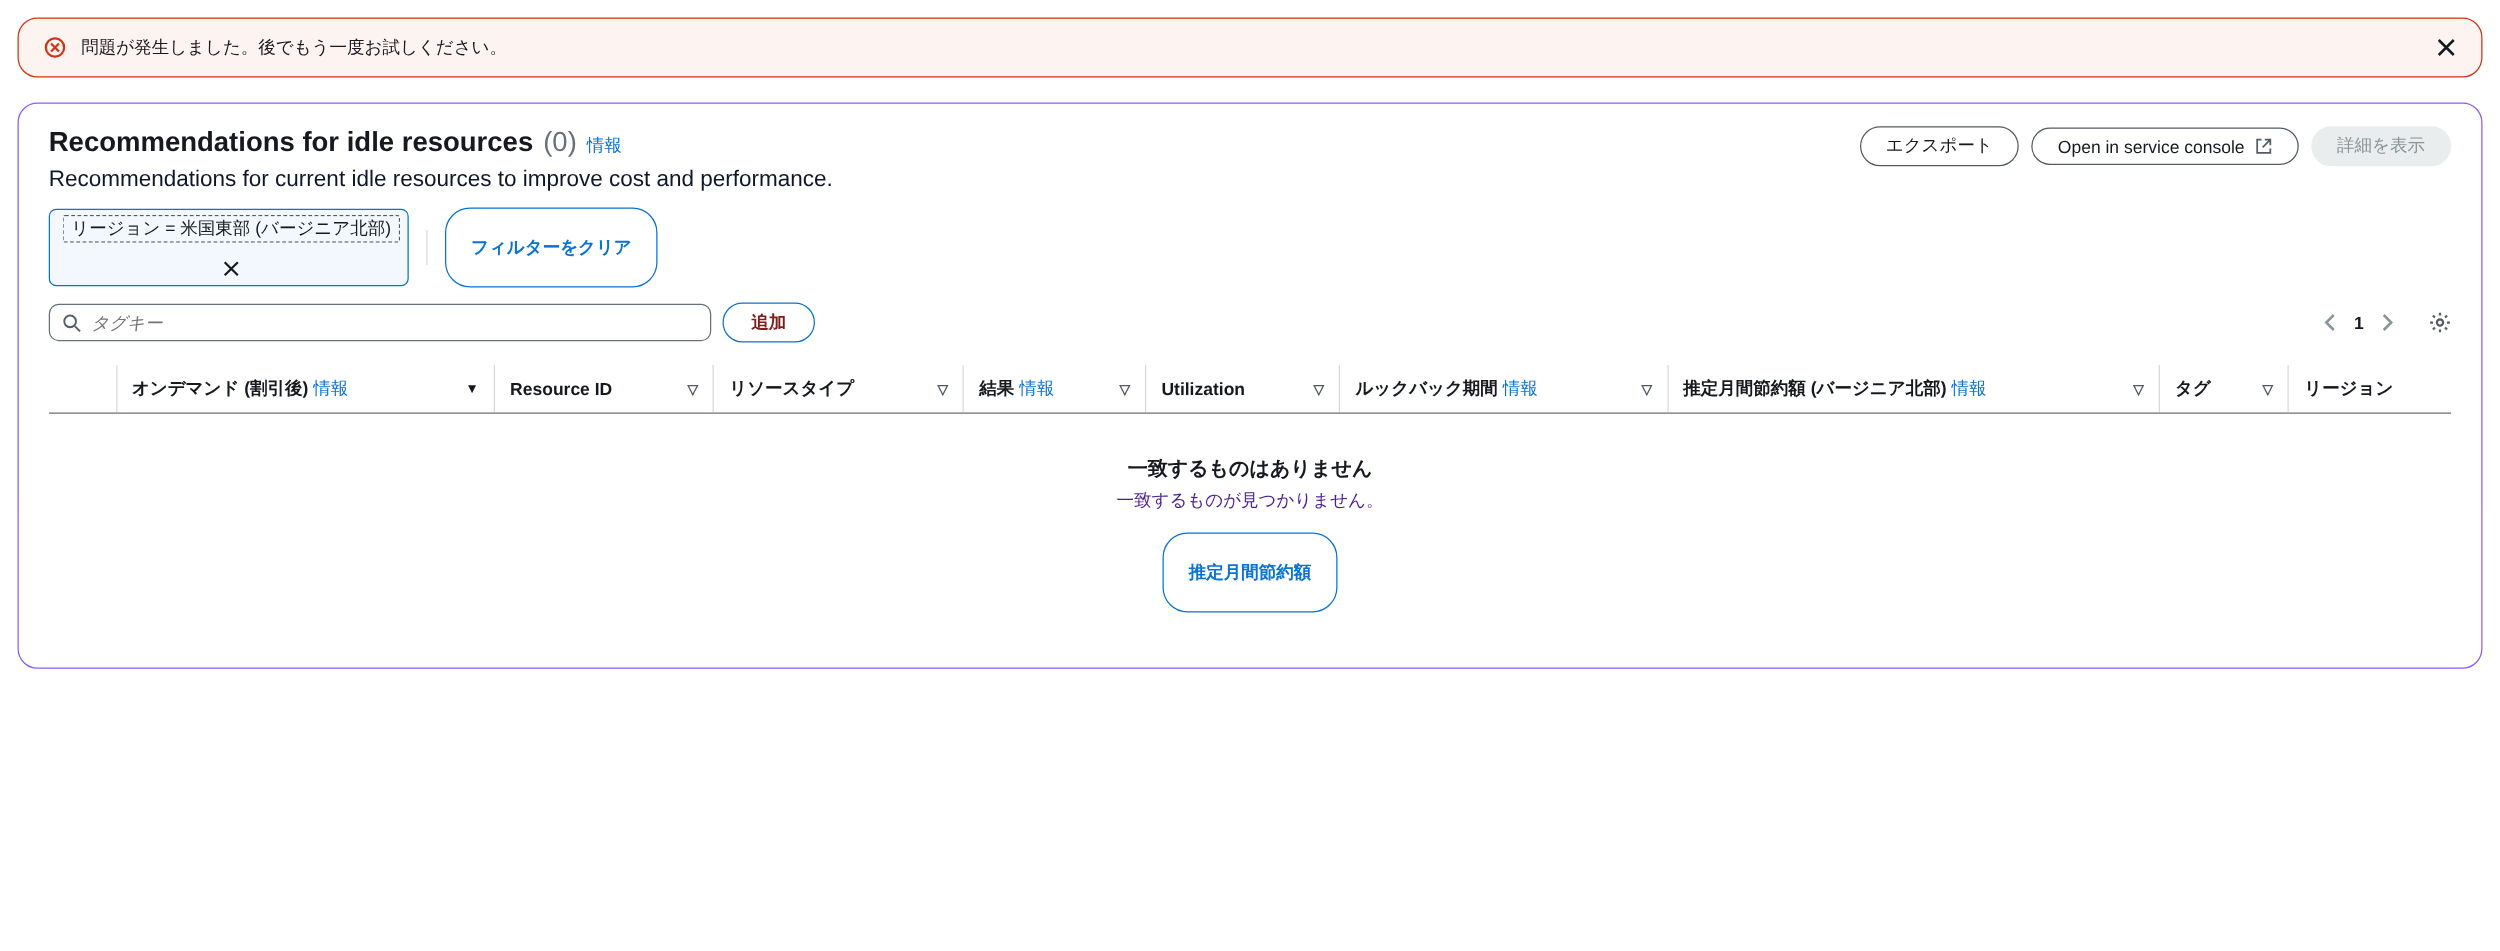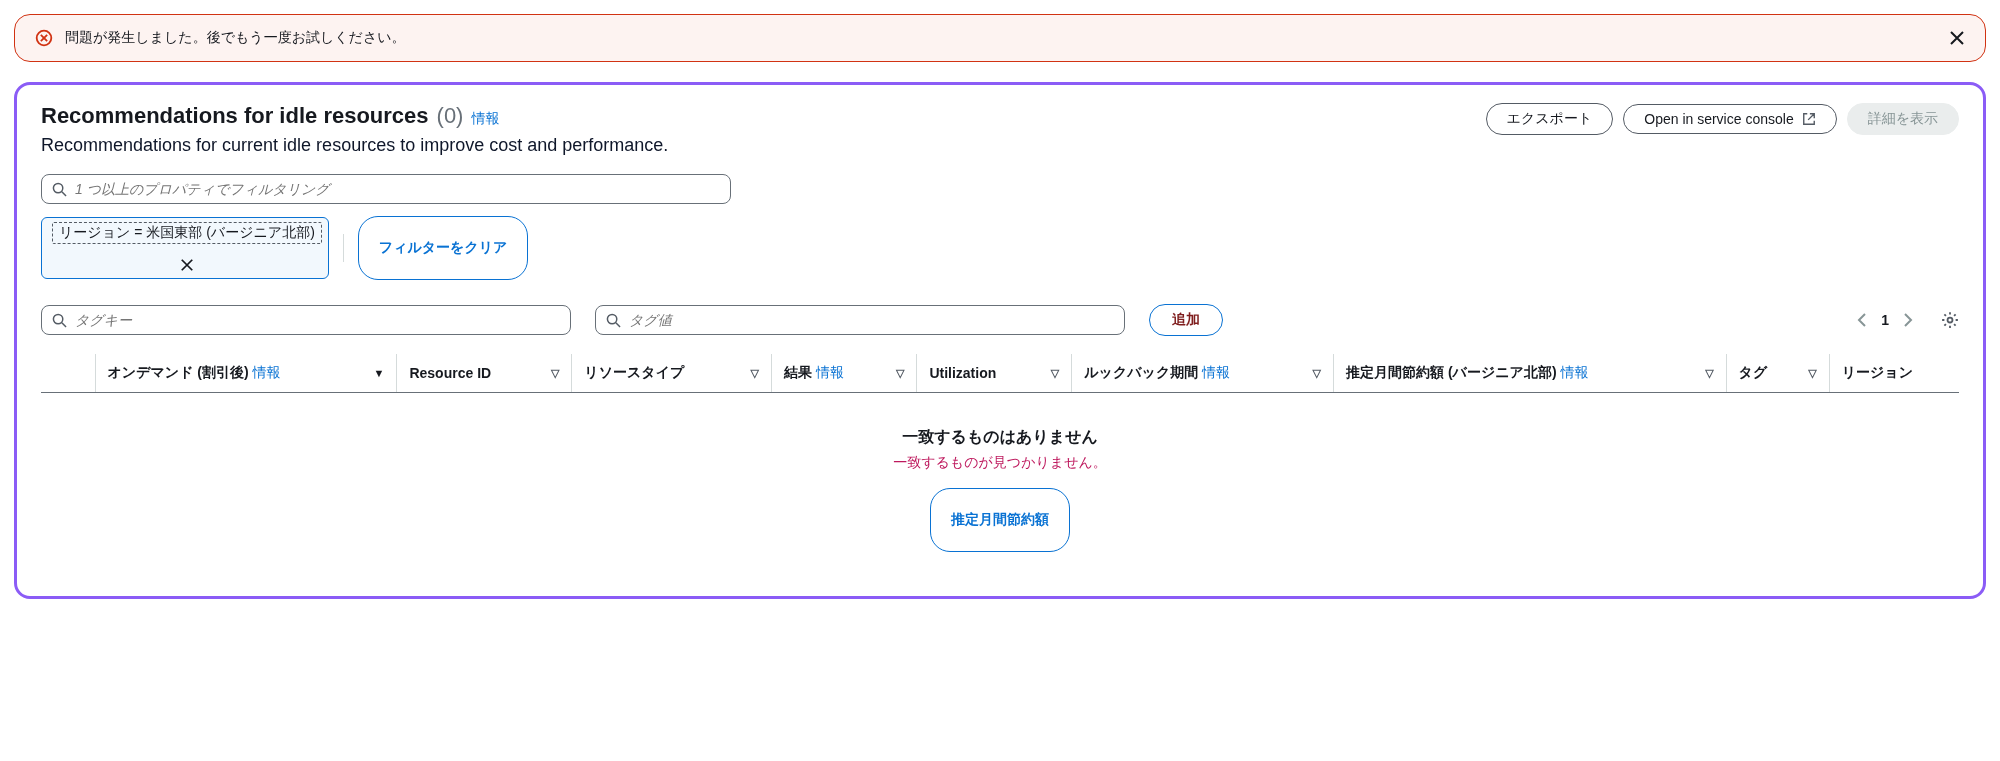--- a/index.html
+++ b/index.html
@@ -24,21 +24,21 @@
   }
   .error-banner .msg { flex: 1; font-size: 14px; }
   .error-banner .close-btn { cursor: pointer; color: #16191f; }
   .error-icon {
     color: #d13212;
     flex-shrink: 0;
   }
 
   
   .panel {
-    border: 3px solid #8b5cf6;
+    border: 1px solid #8b5cf6;
     border-radius: 16px;
     margin: 0 12px 12px 12px;
     padding: 18px 24px 26px 24px;
     overflow: hidden;
   }
 
   .header-row {
     display: flex;
     align-items: flex-start;
     gap: 12px;
@@ -130,22 +130,22 @@
     border-radius: 20px;
     padding: 22px 20px;
     font-size: 14px;
     font-weight: 600;
     cursor: pointer;
   }
 
   .tag-row {
     display: flex;
     align-items: center;
-    gap: 24px;
-    margin-top: 24px;
+    gap: 9px;
+    margin-top: 12px;
     width: 100%;
   }
   .tag-input {
     width: 530px;
     border: 1px solid #687078;
     border-radius: 8px;
     padding: 6px 10px;
     display: flex;
     align-items: center;
     gap: 8px;
@@ -209,21 +209,21 @@
     color: #545b64;
     margin-left: 8px;
   }
   .sort-caret.filled { color: #16191f; }
 
   .empty-state {
     text-align: center;
     padding: 34px 0 18px 0;
   }
   .empty-title { font-weight: 700; font-size: 16px; margin-bottom: 6px; }
-  .empty-sub { color: #be185d; font-size: 14px; margin-bottom: 16px; }
+  .empty-sub { color: #4c1d95; font-size: 14px; margin-bottom: 16px; }
 
   svg { display: block; }
 </style>
 </head>
 <body>
 
 <div class="error-banner">
   <span class="error-icon">
     <svg width="18" height="18" viewBox="0 0 16 16" fill="none">
       <circle cx="8" cy="8" r="6.5" stroke="#d13212" stroke-width="1.6"></circle>
@@ -254,27 +254,20 @@
       <button class="btn">
         <span>Open in service console</span>
         <svg width="14" height="14" viewBox="0 0 16 16">
           <path d="M6 2 H2 V14 H14 V10 M9 2 H14 V7 M14 2 L7 9" stroke="#545b64" stroke-width="1.6" fill="none"></path>
         </svg>
       </button>
       <button class="btn disabled">詳細を表示</button>
     </div>
   </div>
 
-  <div class="filter-input">
-    <svg width="15" height="15" viewBox="0 0 16 16">
-      <circle cx="6.5" cy="6.5" r="5" stroke="#545b64" stroke-width="1.6" fill="none"></circle>
-      <path d="M10.5 10.5 L15 15" stroke="#545b64" stroke-width="1.6"></path>
-    </svg>
-    <input type="text" placeholder="1 つ以上のプロパティでフィルタリング" style="">
-  </div>
 
   <div class="chip-row">
     <div class="chip">
       <span class="chip-label">リージョン = 米国東部 (バージニア北部)</span>
       <span class="chip-close">
         <svg width="14" height="14" viewBox="0 0 16 16">
           <path d="M2 2 L14 14 M14 2 L2 14" stroke="#16191f" stroke-width="2"></path>
         </svg>
       </span>
     </div>
@@ -282,27 +275,20 @@
     <button class="clear-filters">フィルターをクリア</button>
   </div>
 
   <div class="tag-row">
     <div class="tag-input">
       <svg width="15" height="15" viewBox="0 0 16 16">
         <circle cx="6.5" cy="6.5" r="5" stroke="#545b64" stroke-width="1.6" fill="none"></circle>
         <path d="M10.5 10.5 L15 15" stroke="#545b64" stroke-width="1.6"></path>
       </svg>
       <input type="text" placeholder="タグキー" style="">
-    </div>
-    <div class="tag-input">
-      <svg width="15" height="15" viewBox="0 0 16 16">
-        <circle cx="6.5" cy="6.5" r="5" stroke="#545b64" stroke-width="1.6" fill="none"></circle>
-        <path d="M10.5 10.5 L15 15" stroke="#545b64" stroke-width="1.6"></path>
-      </svg>
-      <input type="text" placeholder="タグ値" style="">
     </div>
     <button class="add-btn">追加</button>
 
     <div class="pagination">
       <span class="arrow">
         <svg width="10" height="14" viewBox="0 0 10 14">
             <path d="M8 1 L2 7 L8 13" stroke="#879596" stroke-width="2" fill="none"></path>
           </svg>
       </span>
       <span class="page-num">1</span>

